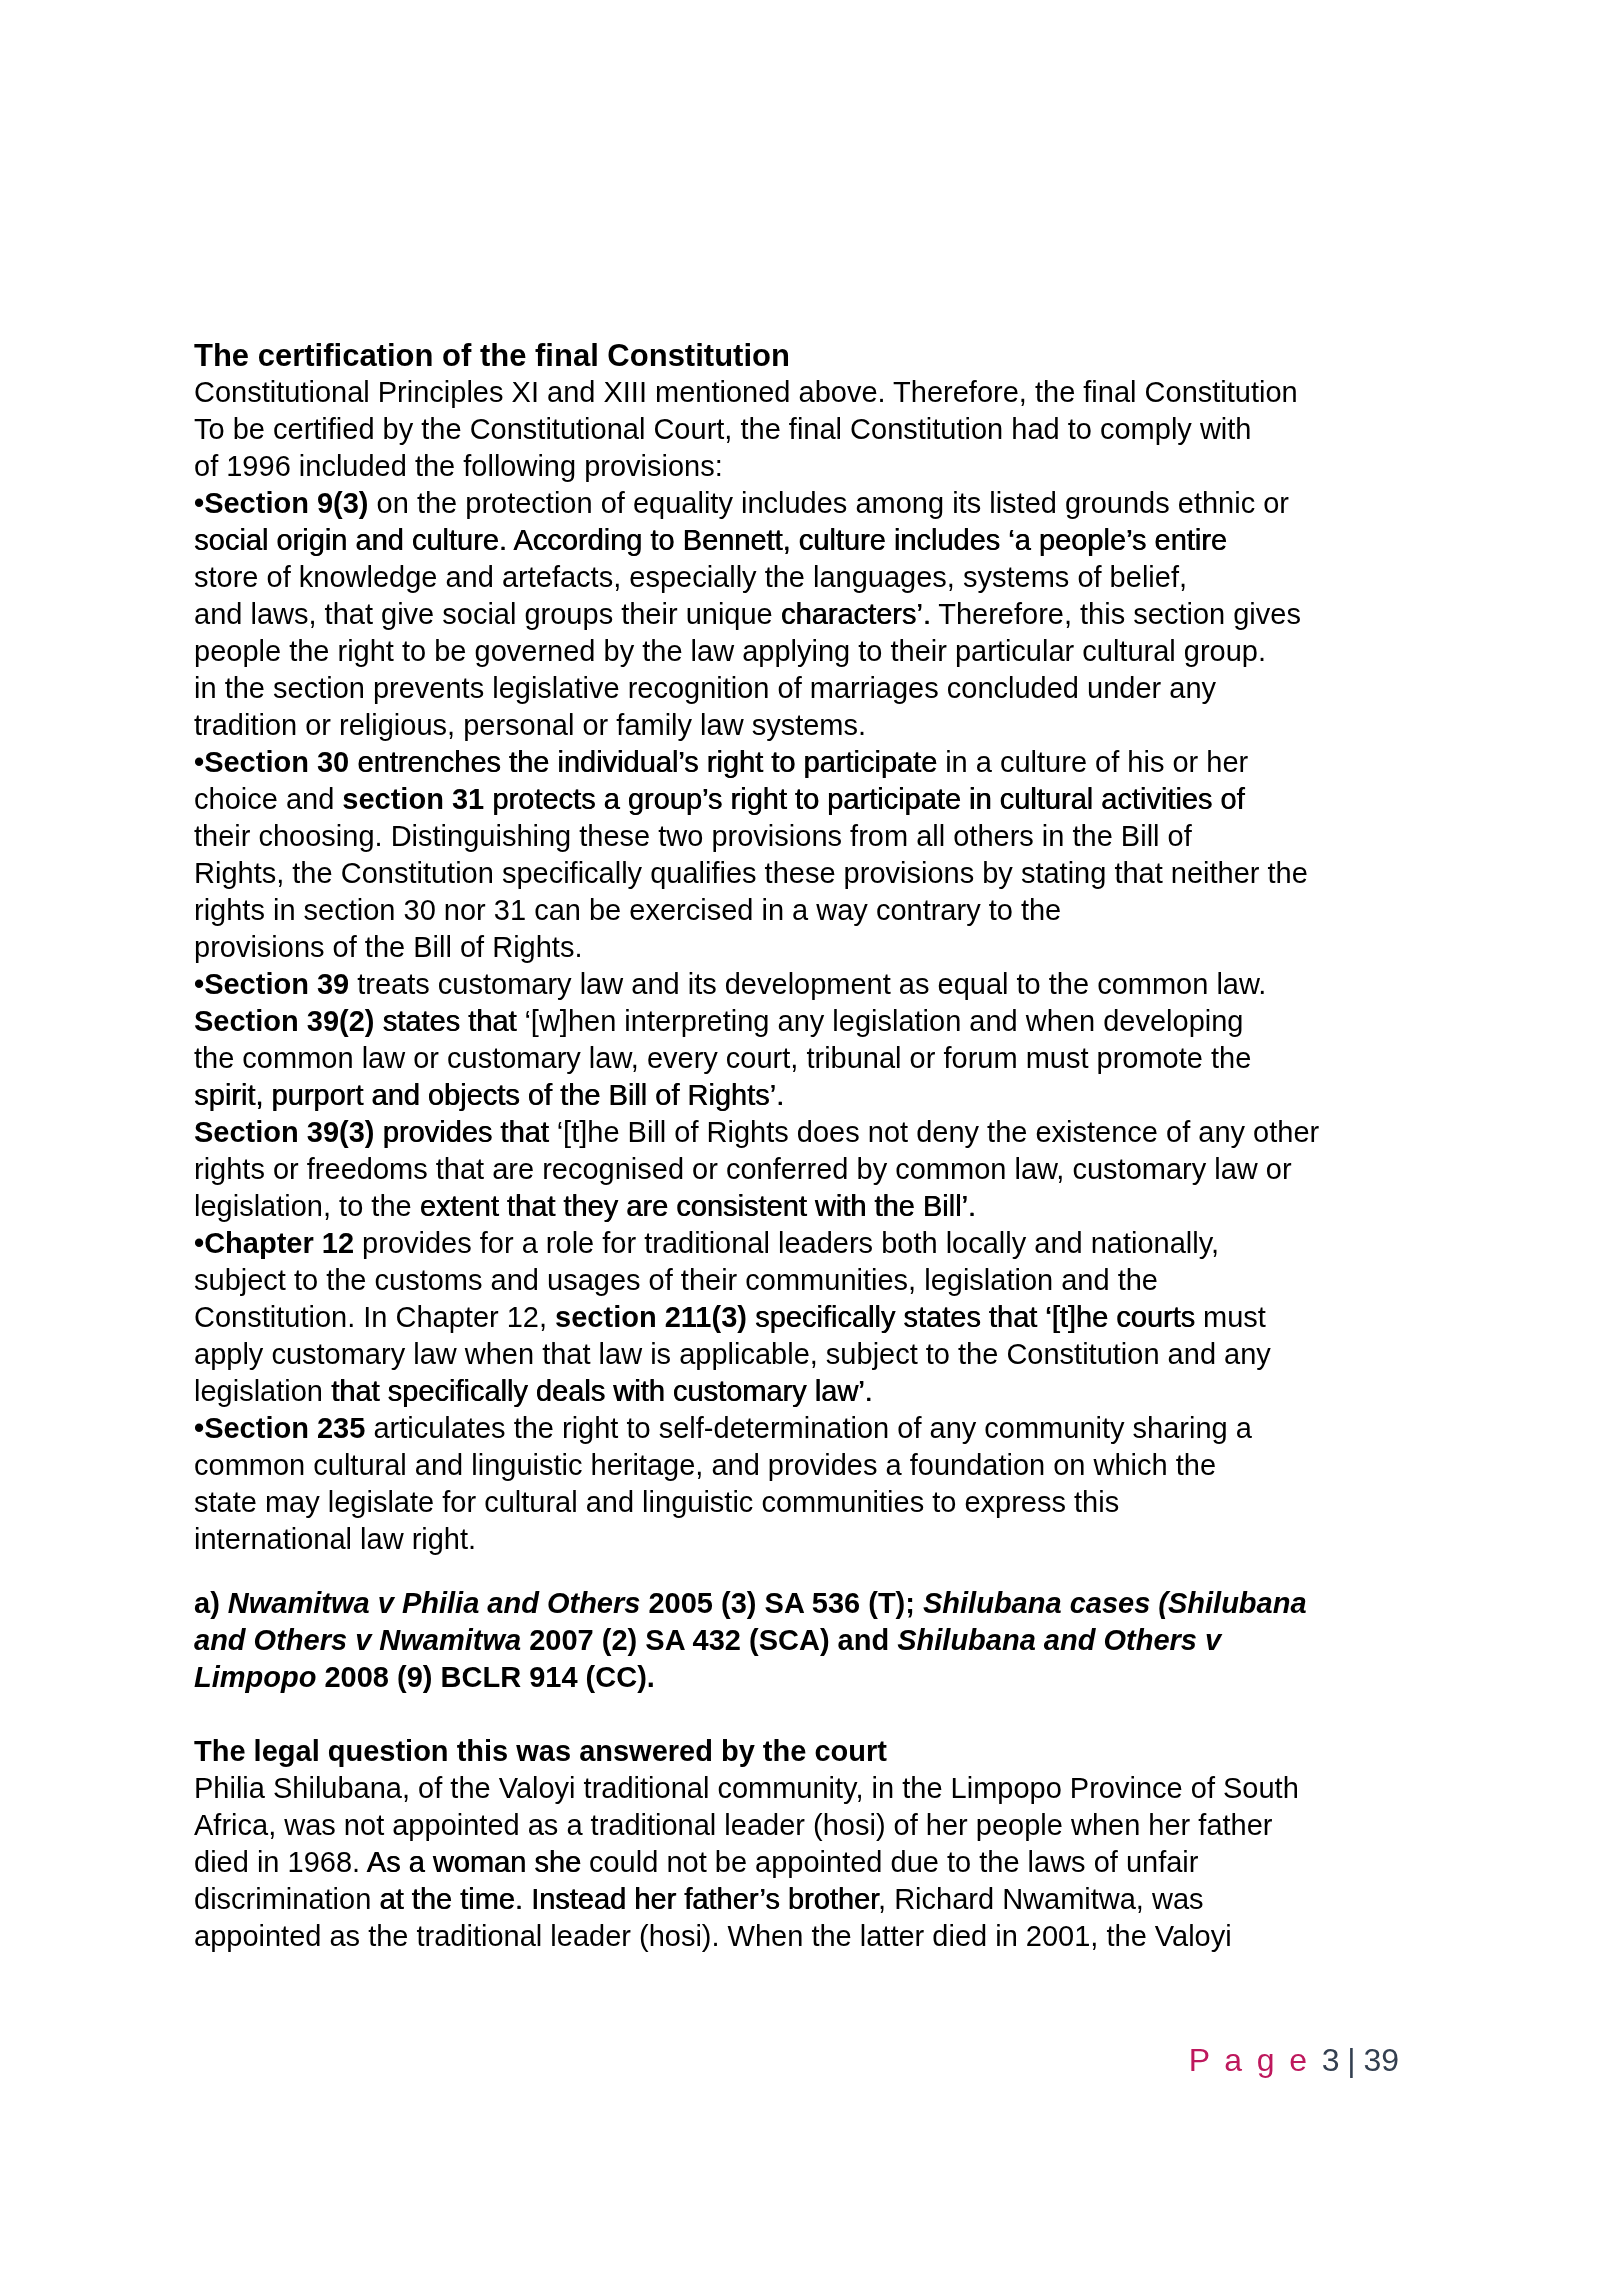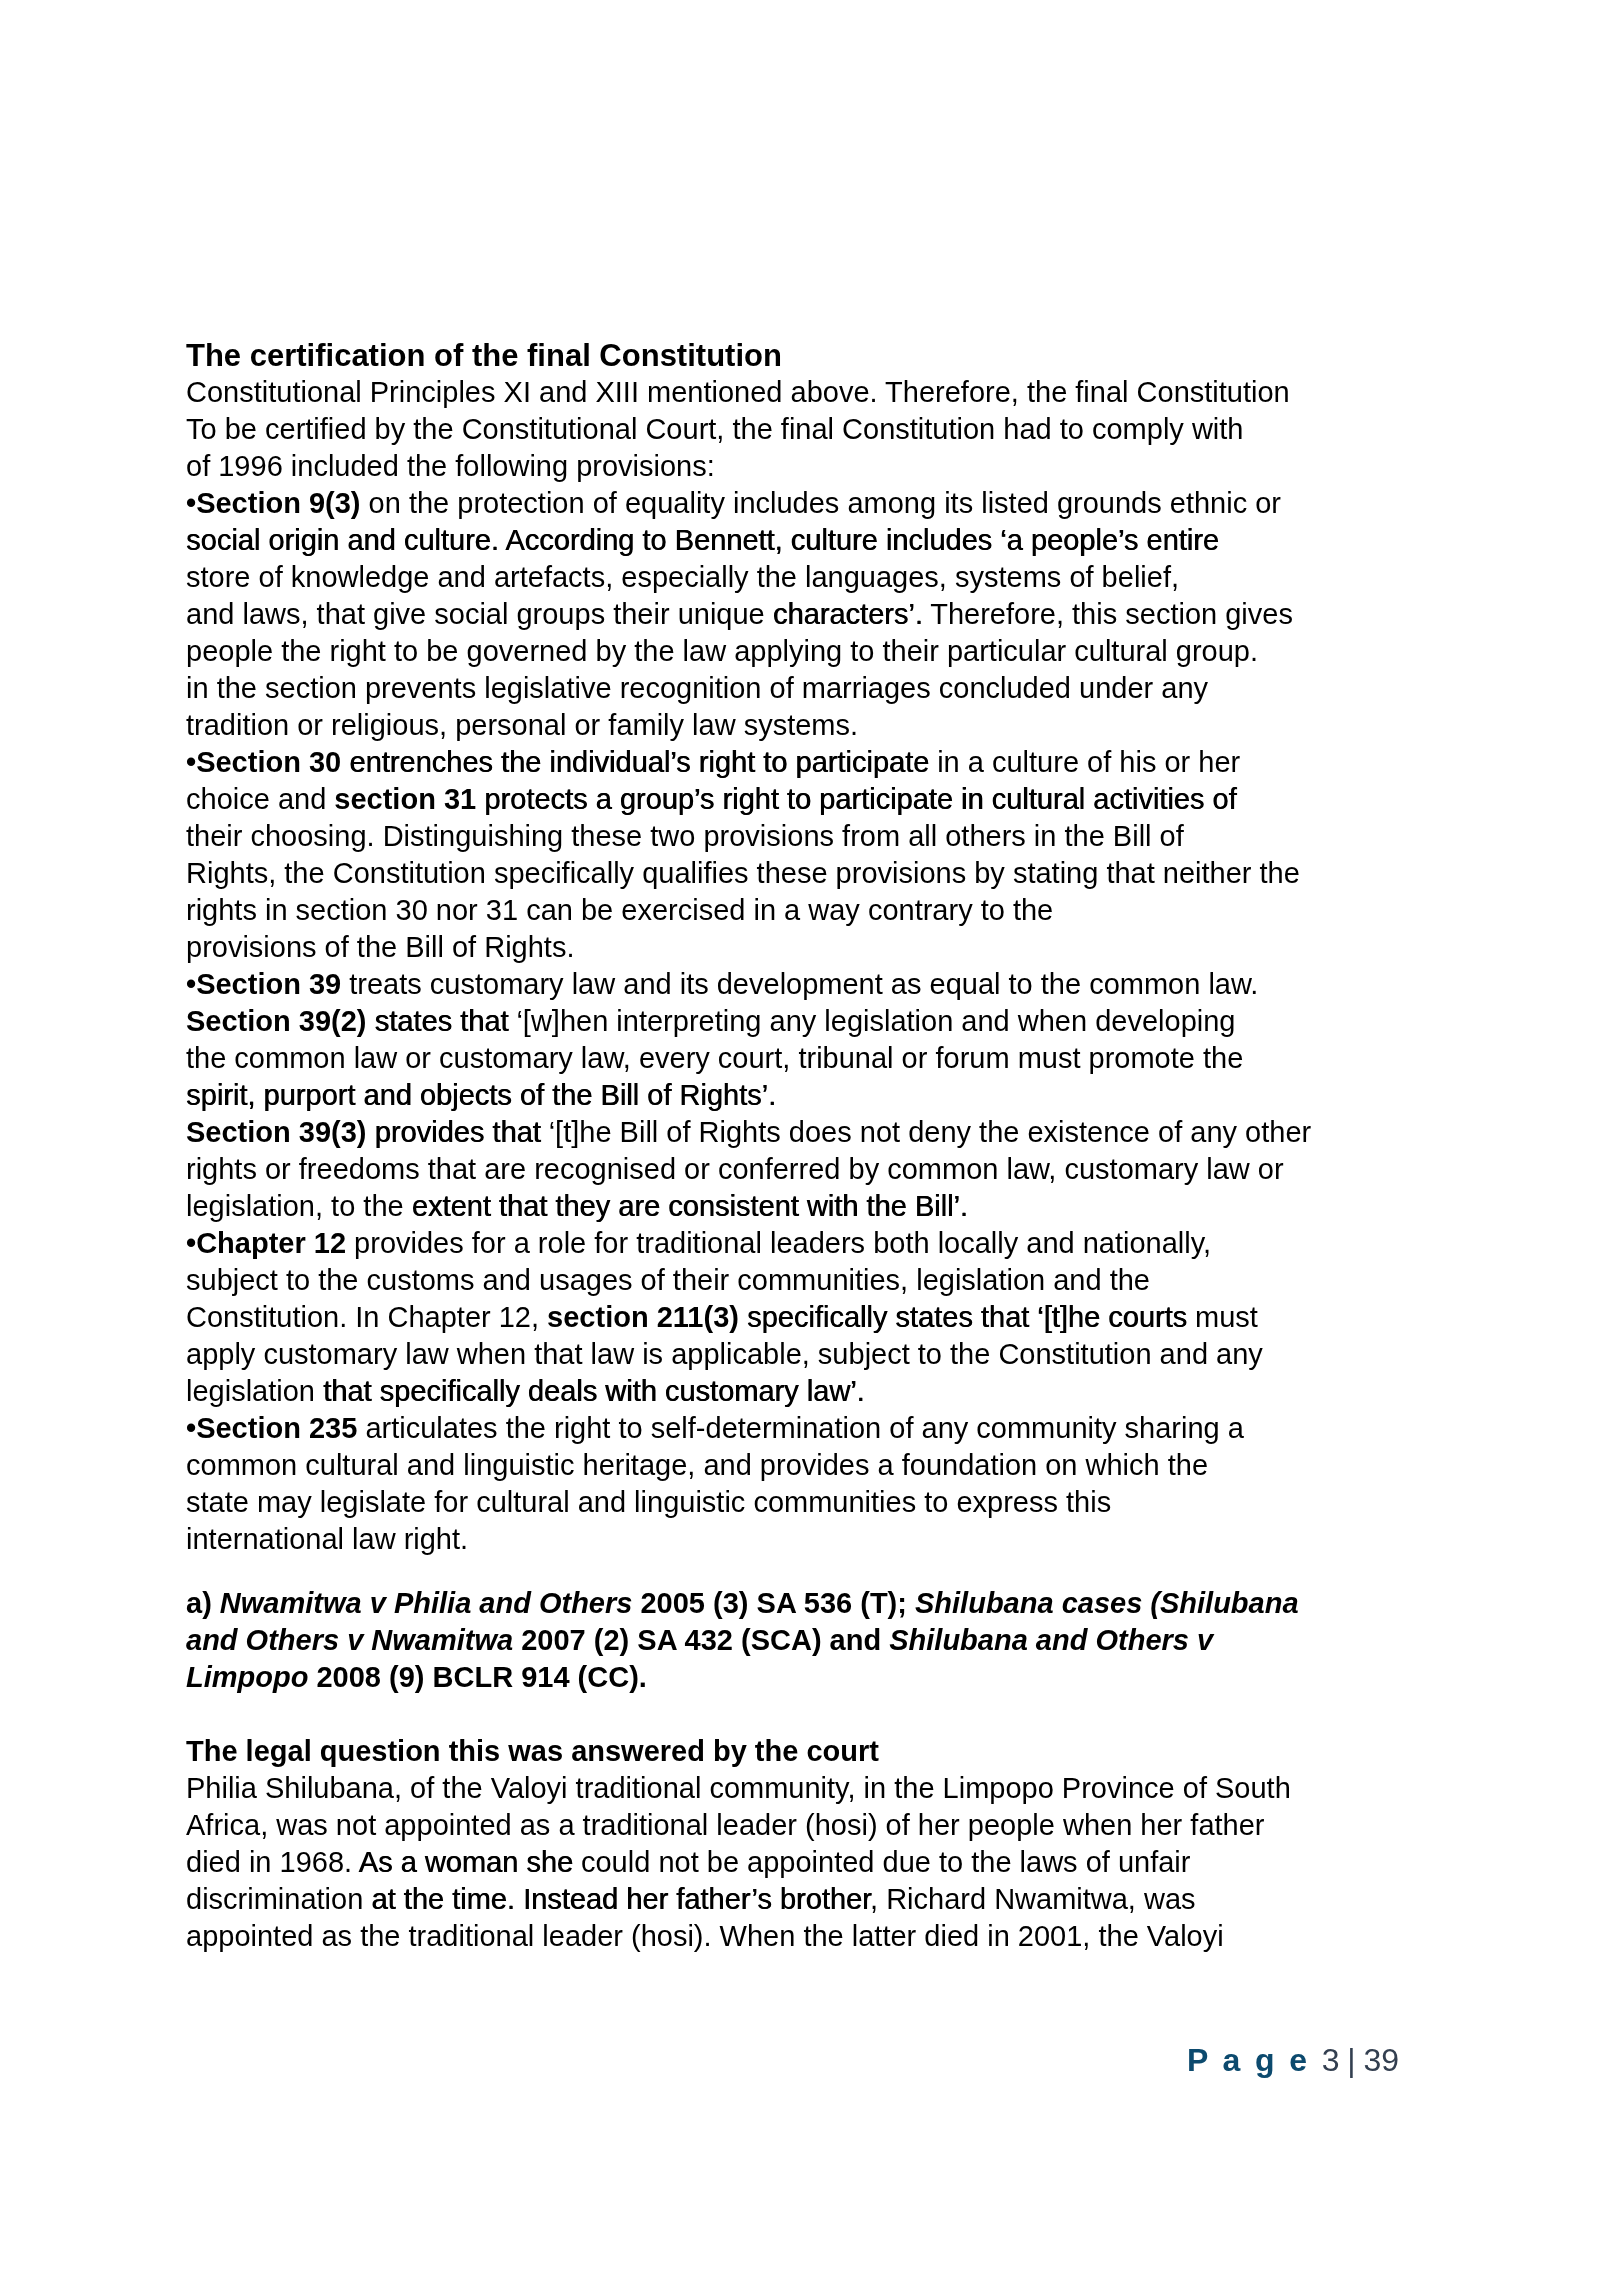--- a/index.html
+++ b/index.html
@@ -20,20 +20,21 @@
     position: absolute;
     left: 186px;
     top: 337px;
     width: 1274px;
   }
   .line {
     font-size: 29px;
     line-height: 37px;
     white-space: pre;
     font-weight: normal;
+    margin-left: 8px;
   }
   .line.heading { font-size: 31px; }
   .line span { display: inline; }
   .n  { font-weight: normal; }
   .b  { font-weight: bold; }
   .bi { font-weight: bold; font-style: italic; }
   
   .sb { text-shadow: 0.6px 0 0 currentColor; }
   .blank-line { }
   .page-footer {
@@ -95,16 +96,16 @@
       <div class="blank-line" style="height: 37px;"></div>
       <div class="line"><span class="b">The legal question this was answered by the court</span></div>
       <div class="line"><span class="n">Philia Shilubana, of the Valoyi traditional community, in the Limpopo Province of South</span></div>
       <div class="line"><span class="n">Africa, was not appointed as a traditional leader (hosi) of her people when her father</span></div>
       <div class="line"><span class="n">died in 1968. </span><span class="sb">As a woman she</span><span class="n"> could not be appointed due to the laws of unfair</span></div>
       <div class="line"><span class="n">discrimination </span><span class="sb">at the time.</span><span class="n"> </span><span class="sb">Instead her father’s brother</span><span class="n">, Richard Nwamitwa, was</span></div>
       <div class="line"><span class="n">appointed as the traditional leader (hosi). When the latter died in 2001, the Valoyi</span></div>
     </div>
 
   <div class="page-footer">
-    <span class="footer-label" style="color: #0c4a6e; font-weight: bold;">P a g e</span><span class="footer-num" style="color: rgb(51, 63, 80);">3</span><span class="footer-sep" style="color: rgb(51, 63, 80);">|</span><span class="footer-total" style="color: rgb(51, 63, 80);">39</span>
+    <span class="footer-label" style="color: #be185d;">P a g e</span><span class="footer-num" style="color: rgb(51, 63, 80);">3</span><span class="footer-sep" style="color: rgb(51, 63, 80);">|</span><span class="footer-total" style="color: rgb(51, 63, 80);">39</span>
   </div>
 </div>
 
 
 </body></html>

